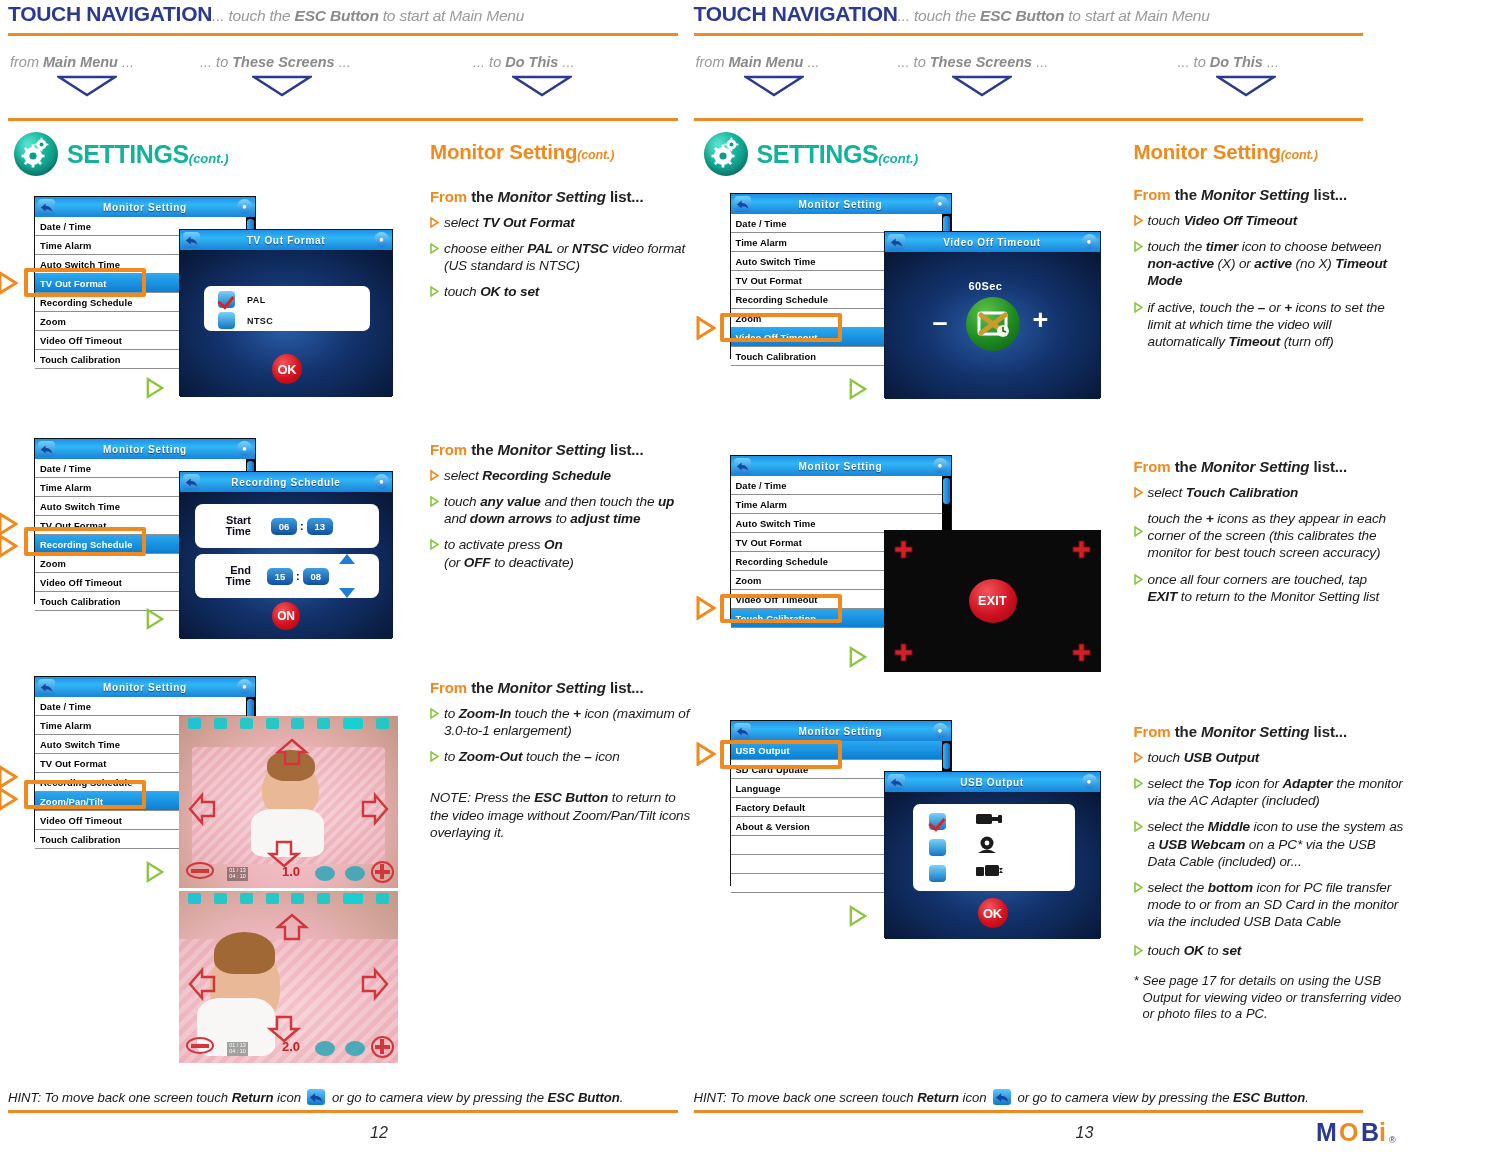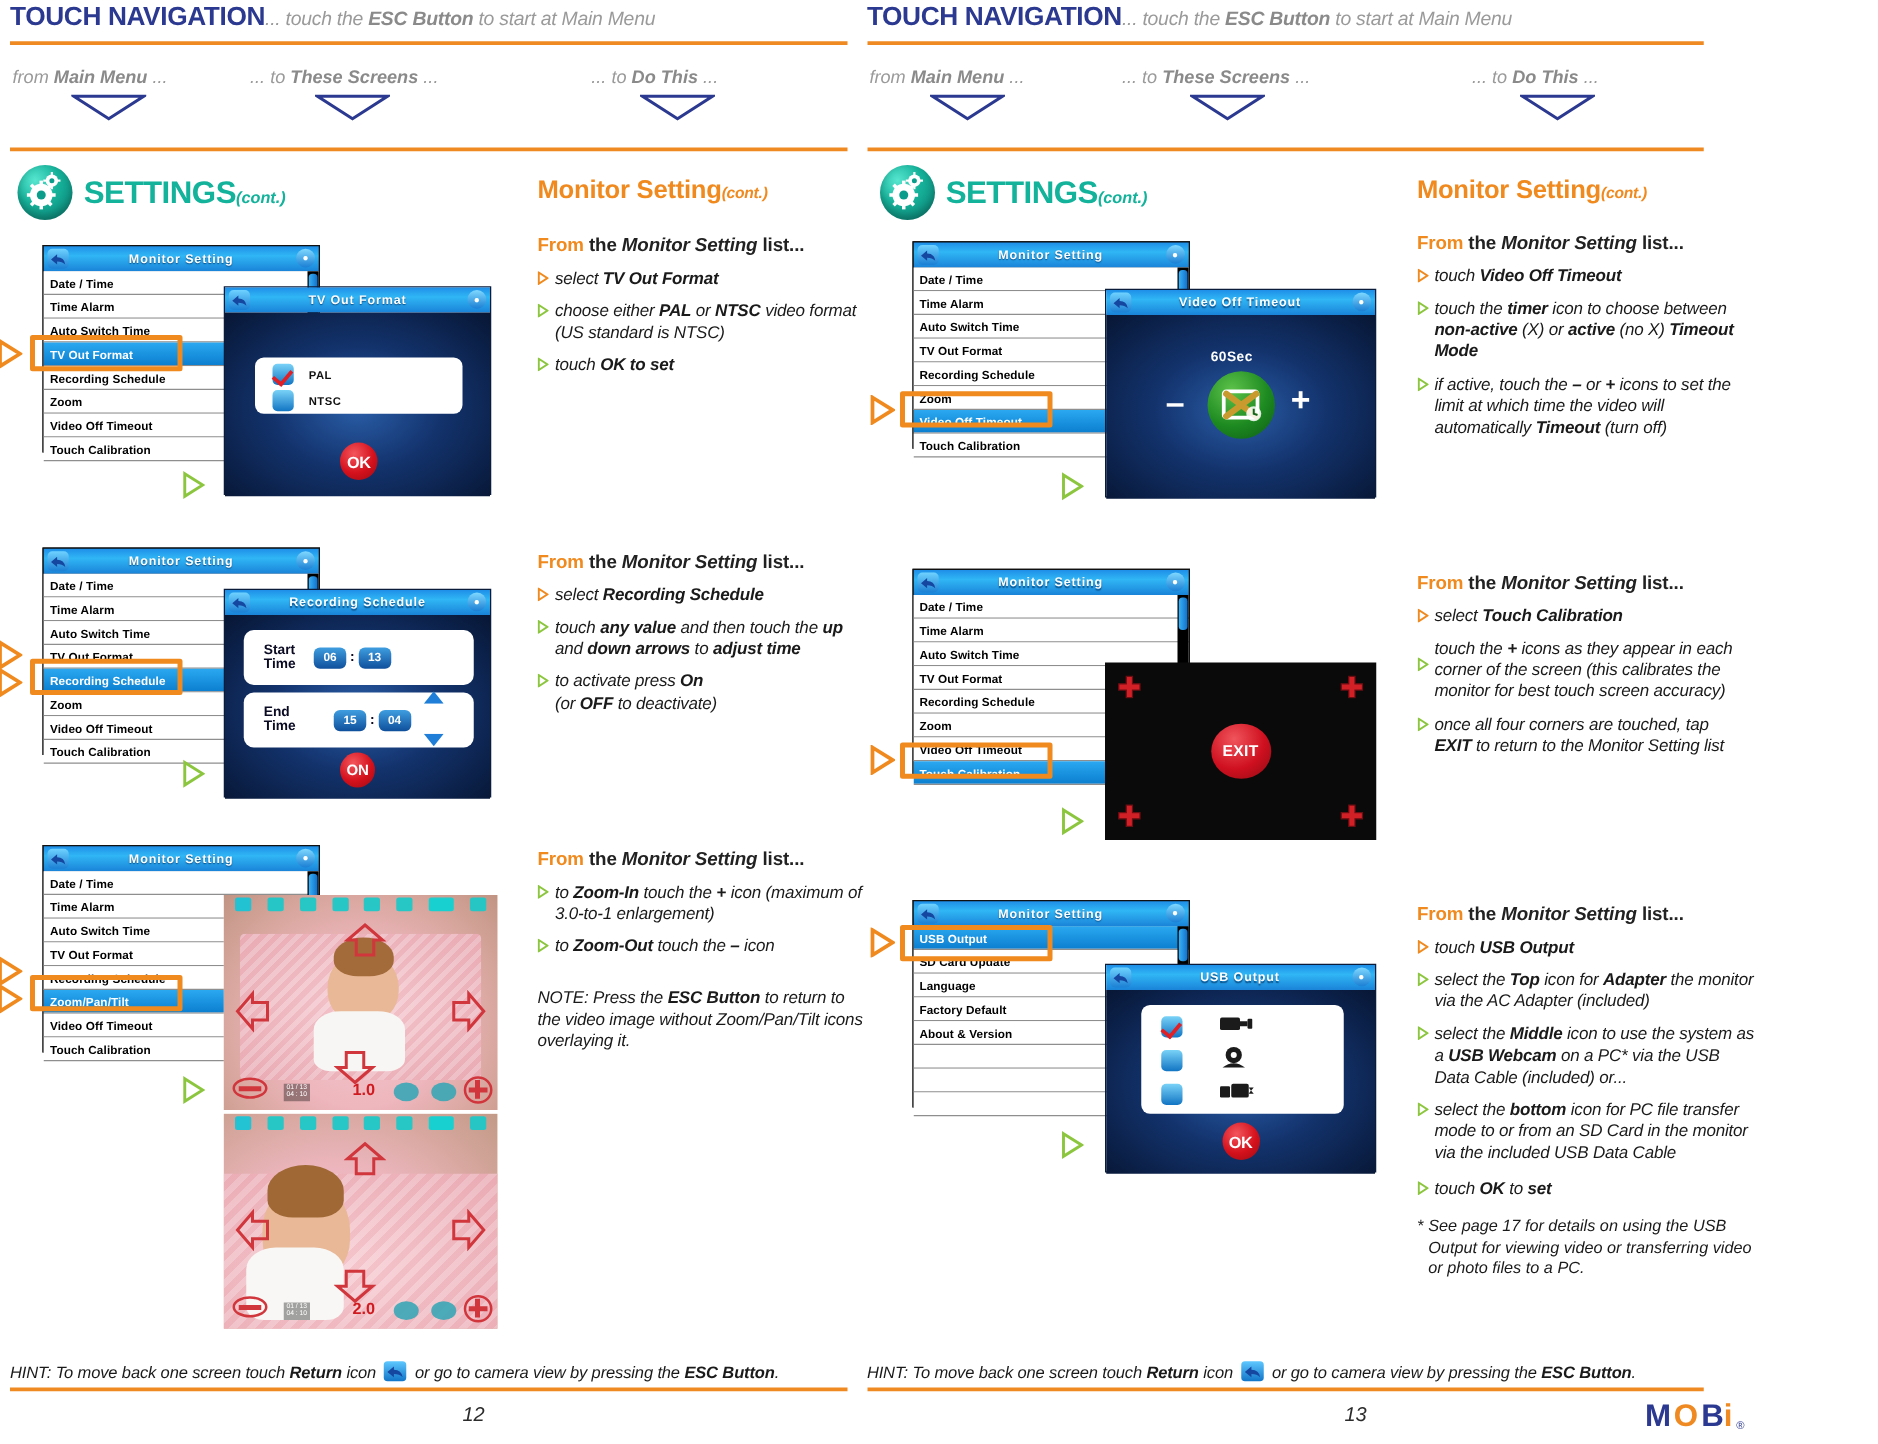--- a/index.html
+++ b/index.html
@@ -100,21 +100,21 @@
   .optlabel { font-size:9px; font-weight:bold; color:#111; font-family:"Liberation Sans",sans-serif; letter-spacing:0.4px;}
 
   .okbtn {
     position:absolute; width:30px; height:30px; border-radius:50%;
     background:radial-gradient(circle at 38% 30%, #f3555c 0%, #d4111c 55%, #9e0b13 100%);
     color:#fff; font-size:13px; font-weight:bold; display:flex; align-items:center; justify-content:center;
     letter-spacing:-0.3px;
   }
 
   .timecard { position:absolute; background:#fff; border-radius:8px; display:flex; align-items:center; }
-  .timelbl { font-size:11px; font-weight:bold; color:#0a0a23; line-height:1.0; text-align:left; width:40px; }
+  .timelbl { font-size:11px; font-weight:bold; color:#0a0a23; line-height:1.0; text-align:right; width:40px; }
   .tchip { width:26px; height:17px; border-radius:5px; background:linear-gradient(180deg,#3f9ee0,#0f4f9b);
            color:#fff; font-size:9.5px; font-weight:bold; display:flex; align-items:center; justify-content:center; }
   .colon { color:#0a0a23; font-weight:bold; font-size:11px; margin:0 3px; }
 
   
   .timer-circ { position:absolute; width:54px; height:54px; border-radius:50%;
     background:radial-gradient(circle at 36% 28%, #5dc24a 0%, #1d8a21 55%, #0d5a14 100%);
     display:flex; align-items:center; justify-content:center; }
   .sec-lbl { position:absolute; color:#fff; font-size:11px; font-weight:bold; letter-spacing:0.4px;}
   .pm { position:absolute; color:#fff; font-size:27px; font-weight:bold; line-height:1; }
@@ -392,32 +392,32 @@
           <svg width="13" height="11" viewBox="0 0 16 12">
               <path d="M7 1 L1 6 L7 11 L7 8 Q12 8 15 11 Q14 4 7 4 Z" fill="#1546a0"></path>
             </svg>
         </div>
         <span class="t">Recording Schedule</span>
         <div class="lockbtn">●</div>
       </div>
       <div class="dlg-body" style="height:147px;">
         <div class="timecard" style="left:15px; top:12px; width:184px; height:44px;">
           <div class="timelbl" style="margin-left:16px;">Start<br>Time</div>
-          <div style="display:flex; align-items:center; margin-left:0;justify-content:flex-end;">
+          <div style="display:flex; align-items:center; margin-left:20px;justify-content:flex-end;">
             <div class="tchip">06</div>
             <span class="colon">:</span>
             <div class="tchip">13</div>
           </div>
         </div>
         <div class="timecard" style="left:15px; top:62px; width:184px; height:44px;">
           <div class="timelbl" style="margin-left:16px;">End<br>Time</div>
           <div style="display:flex; align-items:center; margin-left:16px;">
             <div class="tchip">15</div>
             <span class="colon">:</span>
-            <div class="tchip">04</div>
+            <div class="tchip">08</div>
           </div>
           <div style="position:absolute; right:24px; top:-4px;">
             <svg width="16" height="10" viewBox="0 0 16 10">
                 <polygon points="8,0 16,10 0,10" fill="#1f7fd8"></polygon>
               </svg>
           </div>
           <div style="position:absolute; right:24px; bottom:-4px;">
             <svg width="16" height="10" viewBox="0 0 16 10">
                 <polygon points="8,10 16,0 0,0" fill="#1f7fd8"></polygon>
               </svg>

